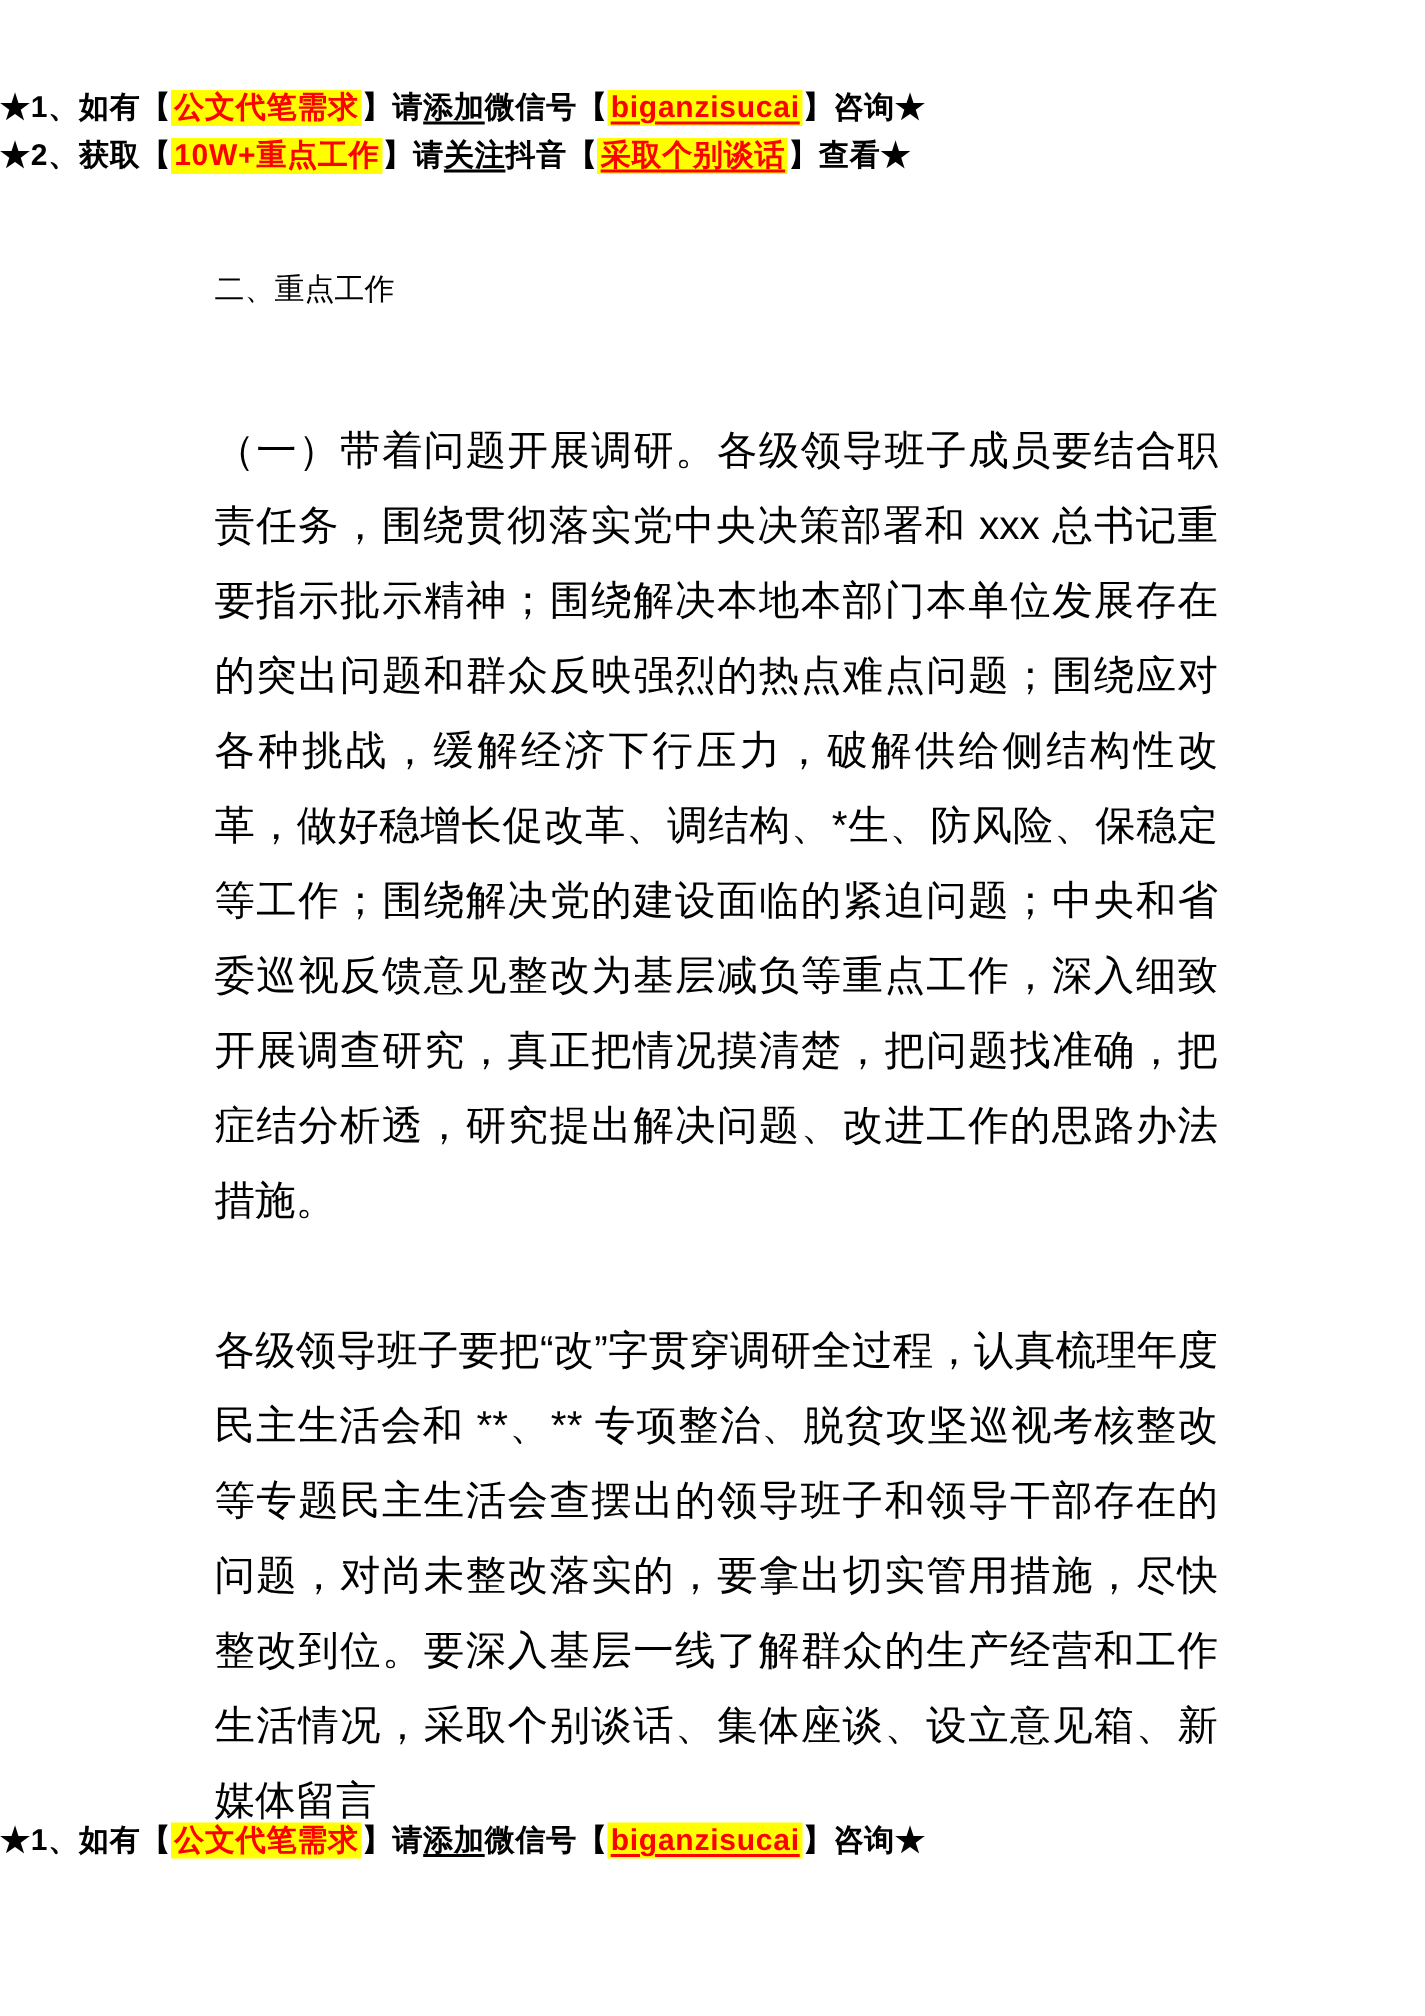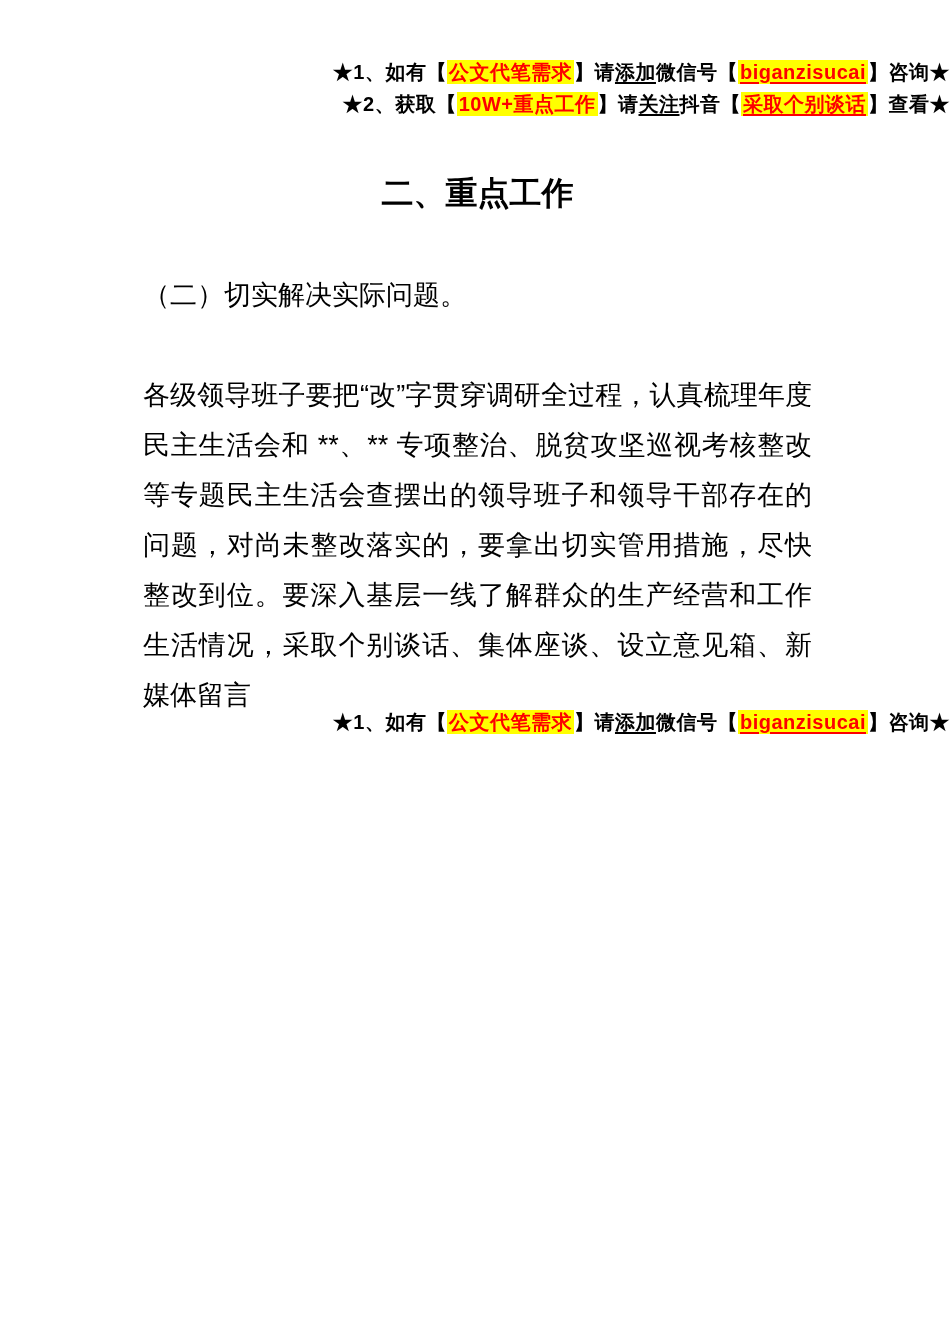--- a/index.html
+++ b/index.html
@@ -6,21 +6,21 @@
   body {
     width: 950px;
     height: 1344px;
     background: var(--page-bg, #ffffff);
     overflow: hidden;
     font-family: "Liberation Sans", sans-serif;
     color: var(--ink, #000000);
   }
   
   .promo {
-    text-align: right;
+    text-align: left;
     font-weight: bold;
     font-size: 20px;
     line-height: 32px;
     letter-spacing: 0.5px;
   }
   .promo-header { padding-top: 56px; }
   .promo-footer { margin-top: -14px; }
   .promo-line { white-space: nowrap; }
   .seg { color: var(--ink, #000000); }
   .seg.hl {
@@ -34,43 +34,43 @@
     text-decoration-thickness: 2px;
   }
   
   .content {
     margin: 0 138px 0 143px;
     font-size: 27px;
     line-height: 50px;
   }
   .doc-title {
     margin: 48px 0 0 0;
-    font-weight: bold;
-    font-size: 32px;
+    font-weight: normal;
+    font-size: 20px;
     line-height: 50px;
-    text-align: center;
+    text-align: left;
   }
   .para {
     margin: 0;
     text-align: justify;
   }
   .para-1 { margin-top: 57px; }
   .para-2 { margin-top: 52px; text-align: left; }
   .para-3 { margin-top: 50px; }
 </style>
 </head>
 <body>
 
 <div class="promo promo-header">
   <div class="promo-line"><span class="seg">★1、如有【</span><span class="seg hl">公文代笔需求</span><span class="seg">】请</span><span class="seg ul">添加</span><span class="seg">微信号【</span><span class="seg hl ul">biganzisucai</span><span class="seg">】咨询★</span></div>
   <div class="promo-line"><span class="seg">★2、获取【</span><span class="seg hl">10W+重点工作</span><span class="seg">】请</span><span class="seg ul">关注</span><span class="seg">抖音【</span><span class="seg hl ul">采取个别谈话</span><span class="seg">】查看★</span></div>
 </div>
 
 <div class="content">
   <h2 class="doc-title">二、重点工作</h2>
-  <p class="para para-2">（二）切实解决实际问题。</p>
+  <p class="para para-1">（一）带着问题开展调研。各级领导班子成员要结合职责任务，围绕贯彻落实党中央决策部署和 xxx 总书记重要指示批示精神；围绕解决本地本部门本单位发展存在的突出问题和群众反映强烈的热点难点问题；围绕应对各种挑战，缓解经济下行压力，破解供给侧结构性改革，做好稳增长促改革、调结构、*生、防风险、保稳定等工作；围绕解决党的建设面临的紧迫问题；中央和省委巡视反馈意见整改为基层减负等重点工作，深入细致开展调查研究，真正把情况摸清楚，把问题找准确，把症结分析透，研究提出解决问题、改进工作的思路办法措施。</p>
   <p class="para para-3">各级领导班子要把“改”字贯穿调研全过程，认真梳理年度民主生活会和 **、** 专项整治、脱贫攻坚巡视考核整改等专题民主生活会查摆出的领导班子和领导干部存在的问题，对尚未整改落实的，要拿出切实管用措施，尽快整改到位。要深入基层一线了解群众的生产经营和工作生活情况，采取个别谈话、集体座谈、设立意见箱、新媒体留言</p>
 </div>
 
 <div class="promo promo-footer">
   <div class="promo-line"><span class="seg">★1、如有【</span><span class="seg hl">公文代笔需求</span><span class="seg">】请</span><span class="seg ul">添加</span><span class="seg">微信号【</span><span class="seg hl ul">biganzisucai</span><span class="seg">】咨询★</span></div>
 
 </div>
 
 </body></html>

